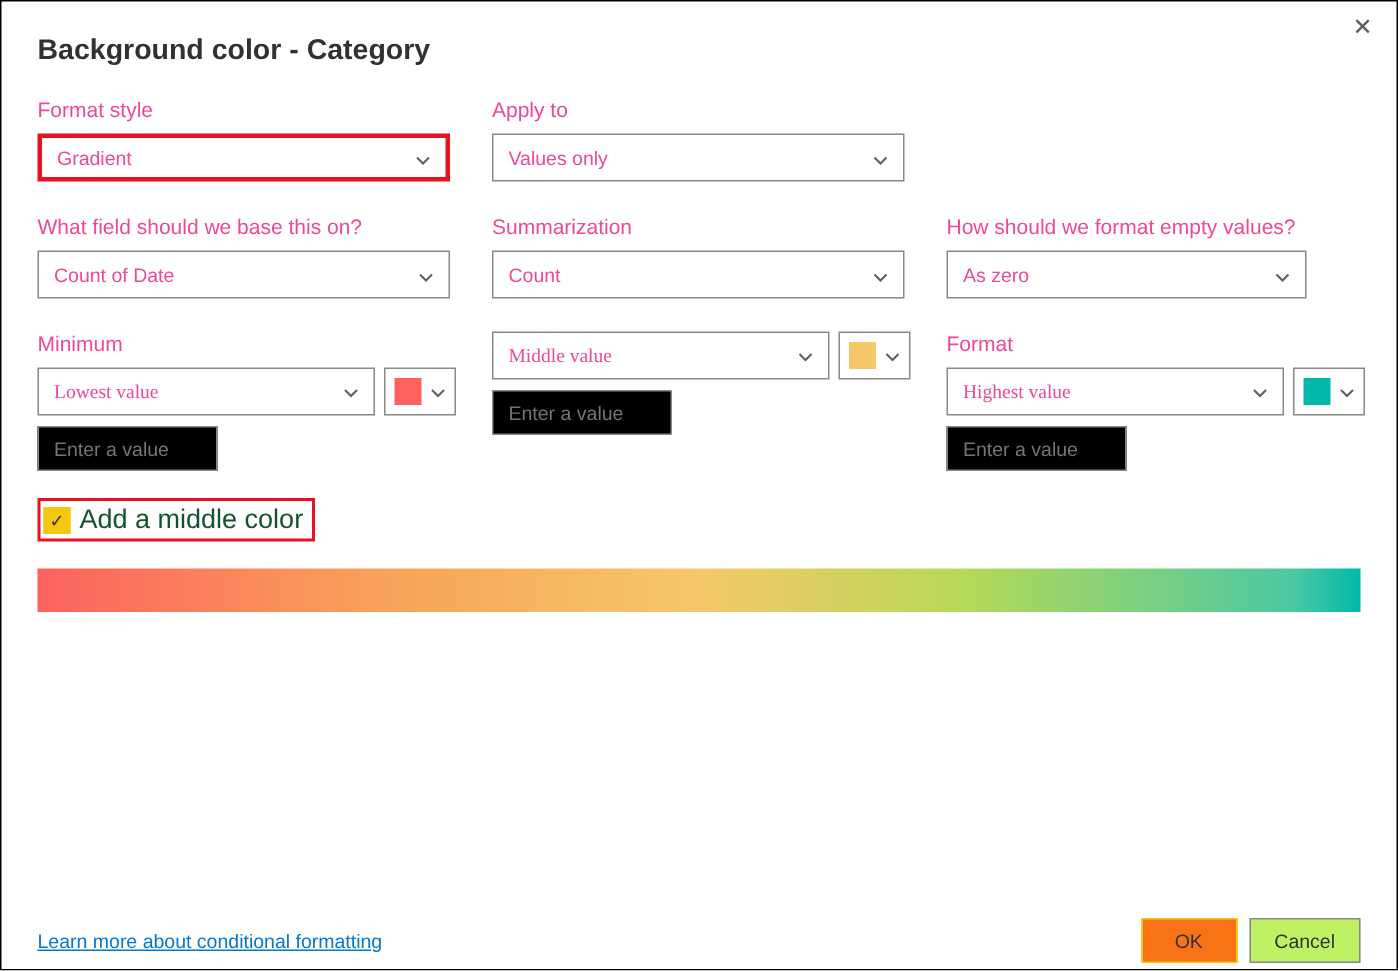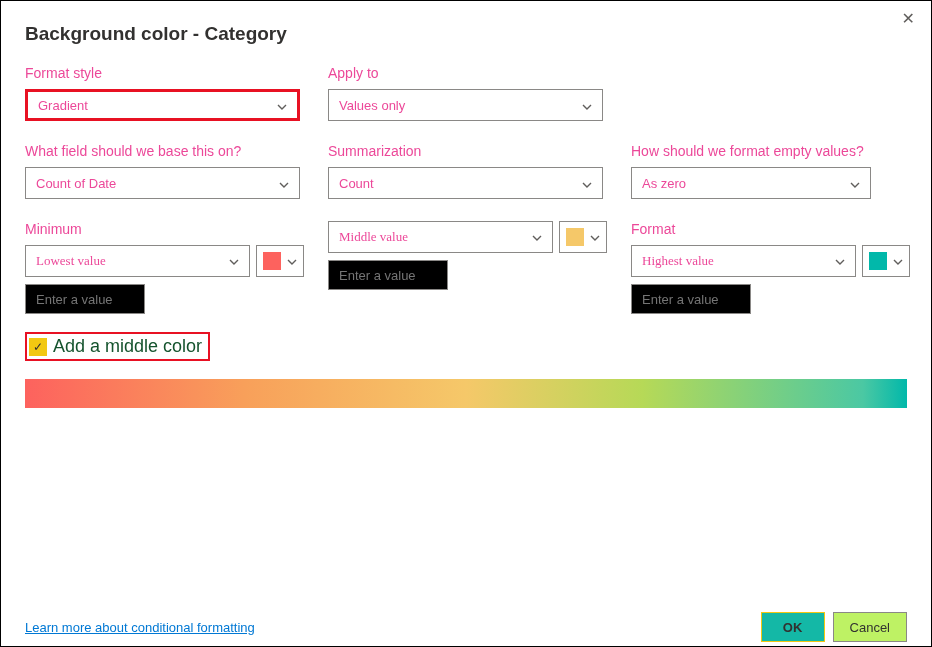--- a/index.html
+++ b/index.html
@@ -156,23 +156,23 @@
     padding: 0 16px;
     border: 1px solid #8a8886;
     background: #bef264;
     font-size: 13px;
     cursor: pointer;
     display:flex;
     align-items:center;
     justify-content:center;
   }
   .btn-primary{
-    background: #14b8a6;
+    background: #f97316;
     border-color: #f2c811;
-    font-weight: 700;
+    font-weight: 400;
     color:#323130;
   }
 </style>
 </head>
 <body>
 
 <div class="dialog">
 
   <div class="close">
     <span>✕</span>

